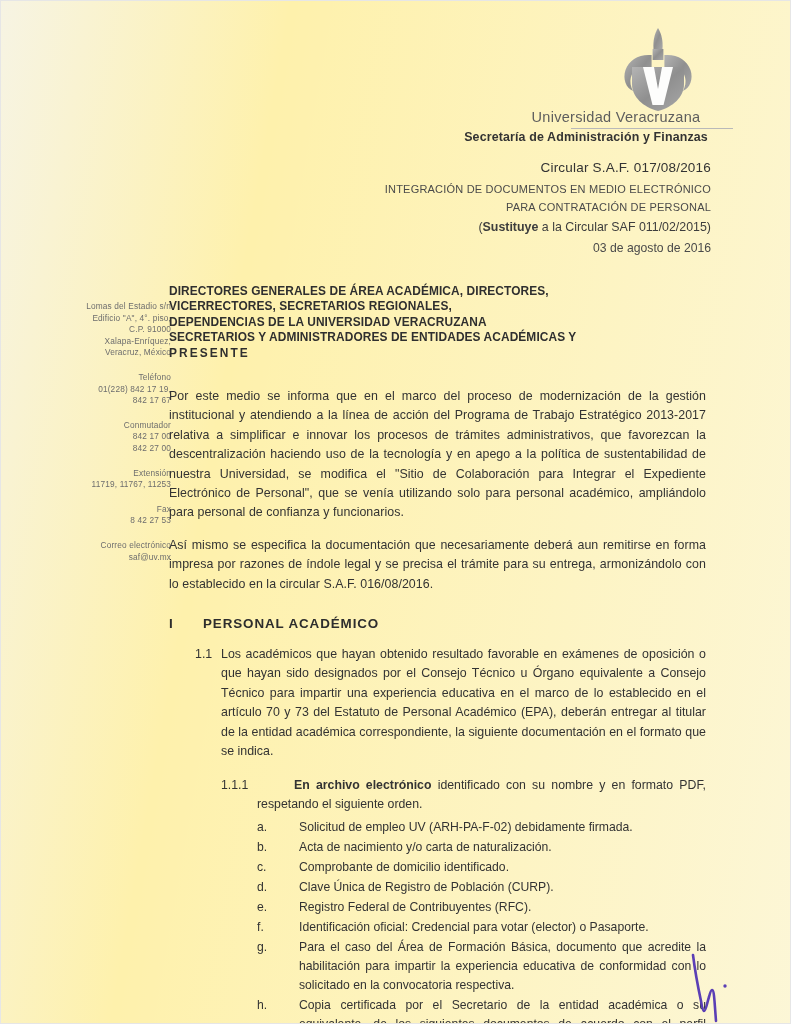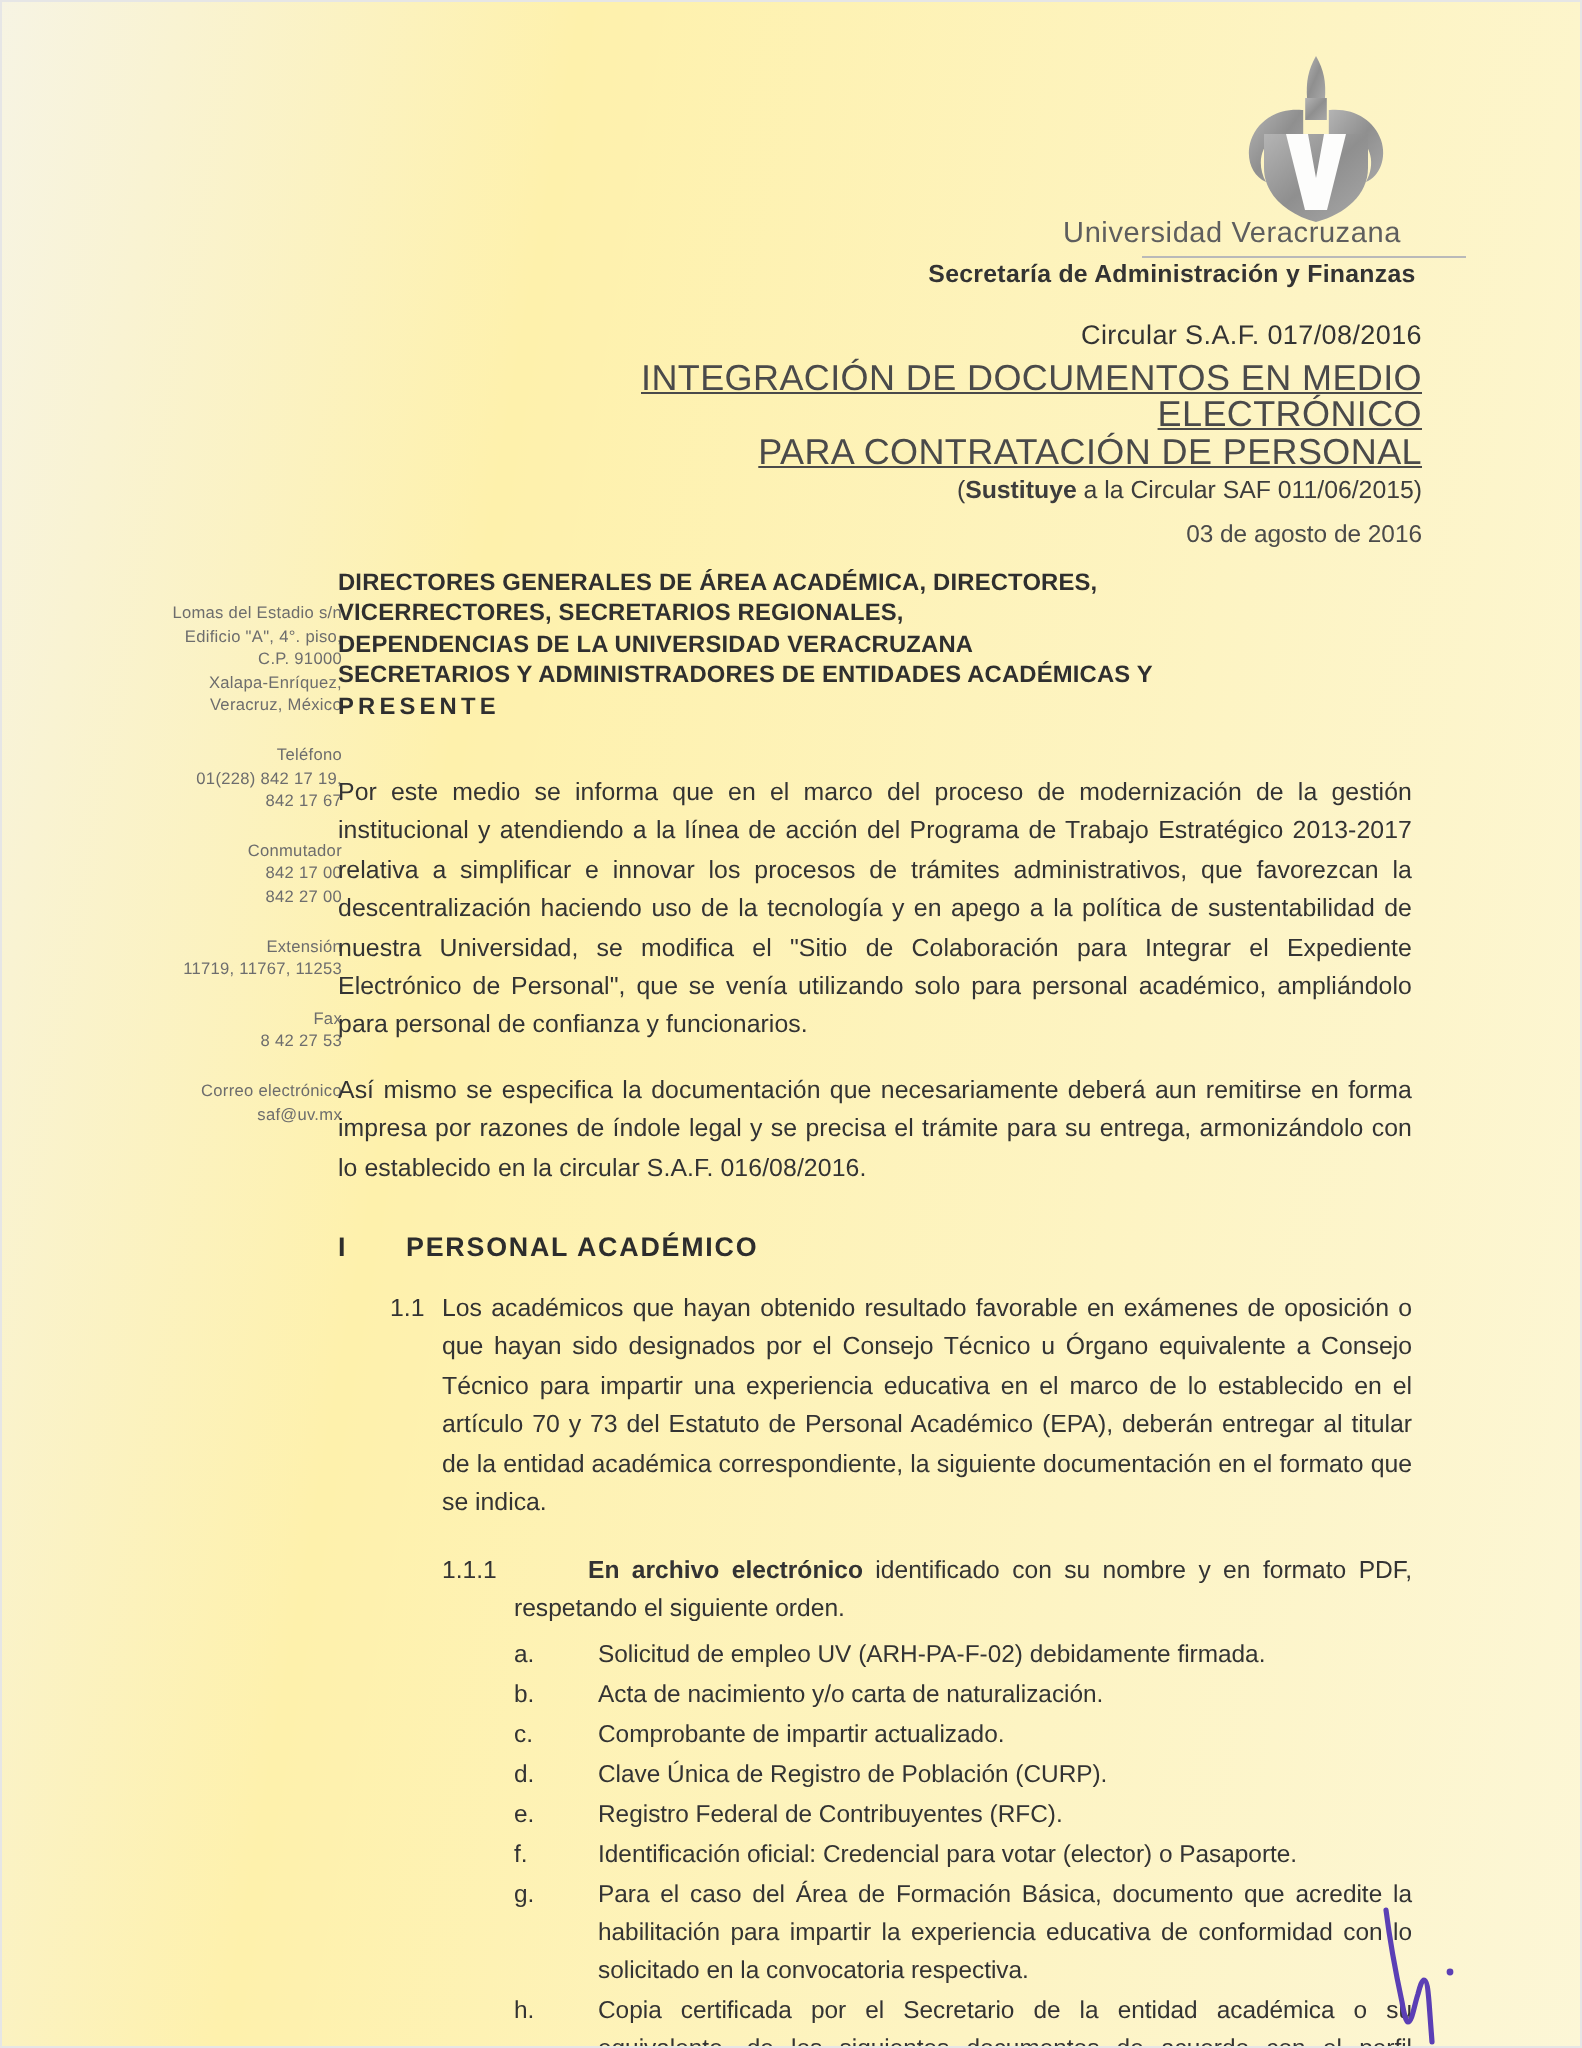--- a/index.html
+++ b/index.html
@@ -87,24 +87,23 @@
     color: #333;
   }
   .circular-head .line { line-height: 18.5px; }
   .ch-number {
     font-size: 13.5px;
     font-weight: normal;
     letter-spacing: 0.2px;
     margin-bottom: 2px;
   }
   .ch-title {
-    font-size: 18px;
+    font-size: 11px;
     letter-spacing: 0.2px;
     color: #4a4a4a;
-    text-decoration: underline;
   }
   .ch-sust {
     font-size: 12.4px;
     color: #3d3d3d;
     margin-top: 1px;
   }
   .ch-sust b { font-weight: bold; }
   .ch-date {
     font-size: 12.2px;
     color: #4a4a4a;
@@ -285,21 +284,21 @@
   </div>
 
   <div class="univ-name">Universidad  Veracruzana</div>
   <div class="univ-rule"></div>
   <div class="dependency">Secretaría de Administración y Finanzas</div>
 
   <div class="circular-head">
     <div class="line ch-number">Circular S.A.F. 017/08/2016</div>
     <div class="line ch-title">INTEGRACIÓN DE DOCUMENTOS EN MEDIO ELECTRÓNICO</div>
     <div class="line ch-title">PARA CONTRATACIÓN DE PERSONAL</div>
-    <div class="line ch-sust"><span>(</span><b>Sustituye</b><span> a la Circular SAF 011/06/2015)</span></div>
+    <div class="line ch-sust"><span>(</span><b>Sustituye</b><span> a la Circular SAF 011/02/2015)</span></div>
     <div class="line ch-date">03 de agosto de 2016</div>
   </div>
 
   <div class="sidebar">
     <div class="group">
       <div class="gline">Lomas del Estadio s/n</div>
       <div class="gline">Edificio "A", 4°. piso,</div>
       <div class="gline">C.P. 91000</div>
       <div class="gline">Xalapa-Enríquez,</div>
       <div class="gline">Veracruz, México</div>
@@ -359,21 +358,21 @@
       <li>
         <span class="mk">a.</span>
         <span class="lt">Solicitud de empleo UV (ARH-PA-F-02) debidamente firmada.</span>
       </li>
       <li>
         <span class="mk">b.</span>
         <span class="lt">Acta de nacimiento y/o carta de naturalización.</span>
       </li>
       <li>
         <span class="mk">c.</span>
-        <span class="lt">Comprobante de impartir actualizado.</span>
+        <span class="lt">Comprobante de domicilio identificado.</span>
       </li>
       <li>
         <span class="mk">d.</span>
         <span class="lt">Clave Única de Registro de Población (CURP).</span>
       </li>
       <li>
         <span class="mk">e.</span>
         <span class="lt">Registro Federal de Contribuyentes (RFC).</span>
       </li>
       <li>

